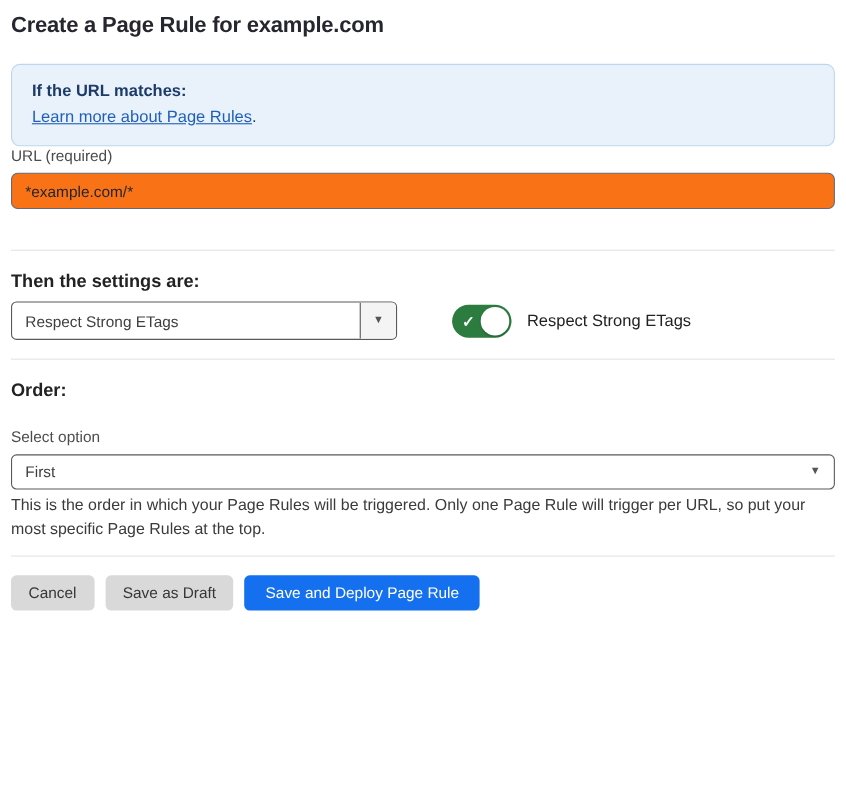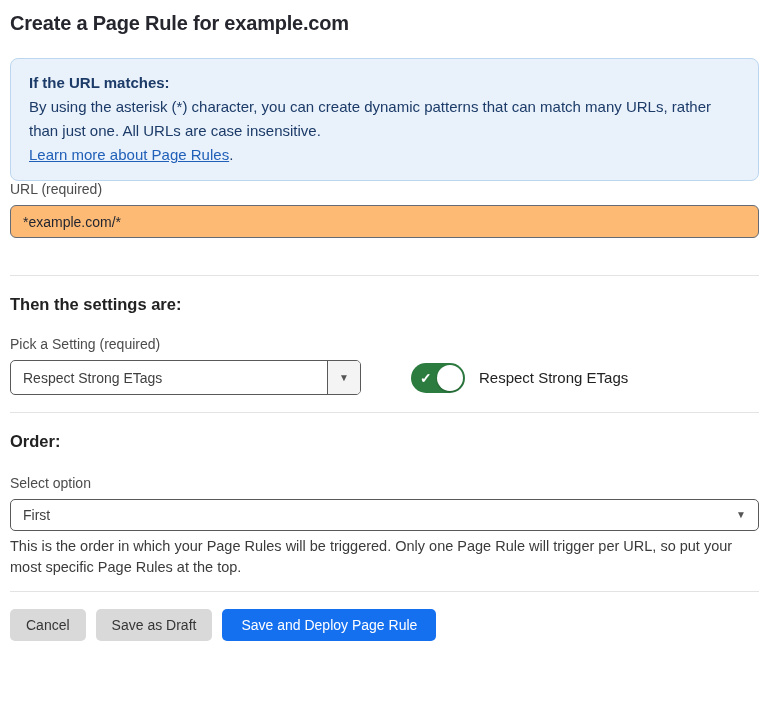--- a/index.html
+++ b/index.html
@@ -45,21 +45,21 @@
     margin-top: 0;
     font-size: 14px;
     color: #4c4c4c;
   }
 
   .url-input {
     display: block;
     margin-top: 8px;
     width: 100%;
     height: 33px;
-    background: #fdba74;
+    background: #f97316;
     border: 1px solid #646b76;
     border-radius: 6px;
     padding: 14px 12px;
     font-size: 14px;
     color: #1f2430;
     font-family: inherit;
     outline: none;
   }
 
   hr.divider {
@@ -206,32 +206,30 @@
 </style>
 </head>
 <body>
 
 <div class="page">
 
   <h1 class="page-title">Create a Page Rule for example.com</h1>
 
   <div class="info-box">
     <div class="info-heading">If the URL matches:</div>
-    <div class="info-body">By using the asterisk (*) character, you can create dynamic patterns that can match many URLs, rather than just one. All URLs are case insensitive.</div>
     <div class="info-link-row"><a class="info-link">Learn more about Page Rules</a><span class="info-period">.</span></div>
   </div>
 
   <div class="field-label">URL (required)</div>
   <input type="text" class="url-input" value="*example.com/*" style="">
 
   <hr class="divider">
 
   <h2 class="section-heading">Then the settings are:</h2>
 
-  <div class="field-label picker">Pick a Setting (required)</div>
 
   <div class="setting-row">
     <div class="select-box">
       <span class="select-value">Respect Strong ETags</span>
       <span class="select-arrow-seg">
         <span class="arrow-icon">▼</span>
       </span>
     </div>
     <div class="toggle-wrap">
       <div class="toggle" role="switch" aria-checked="true">

